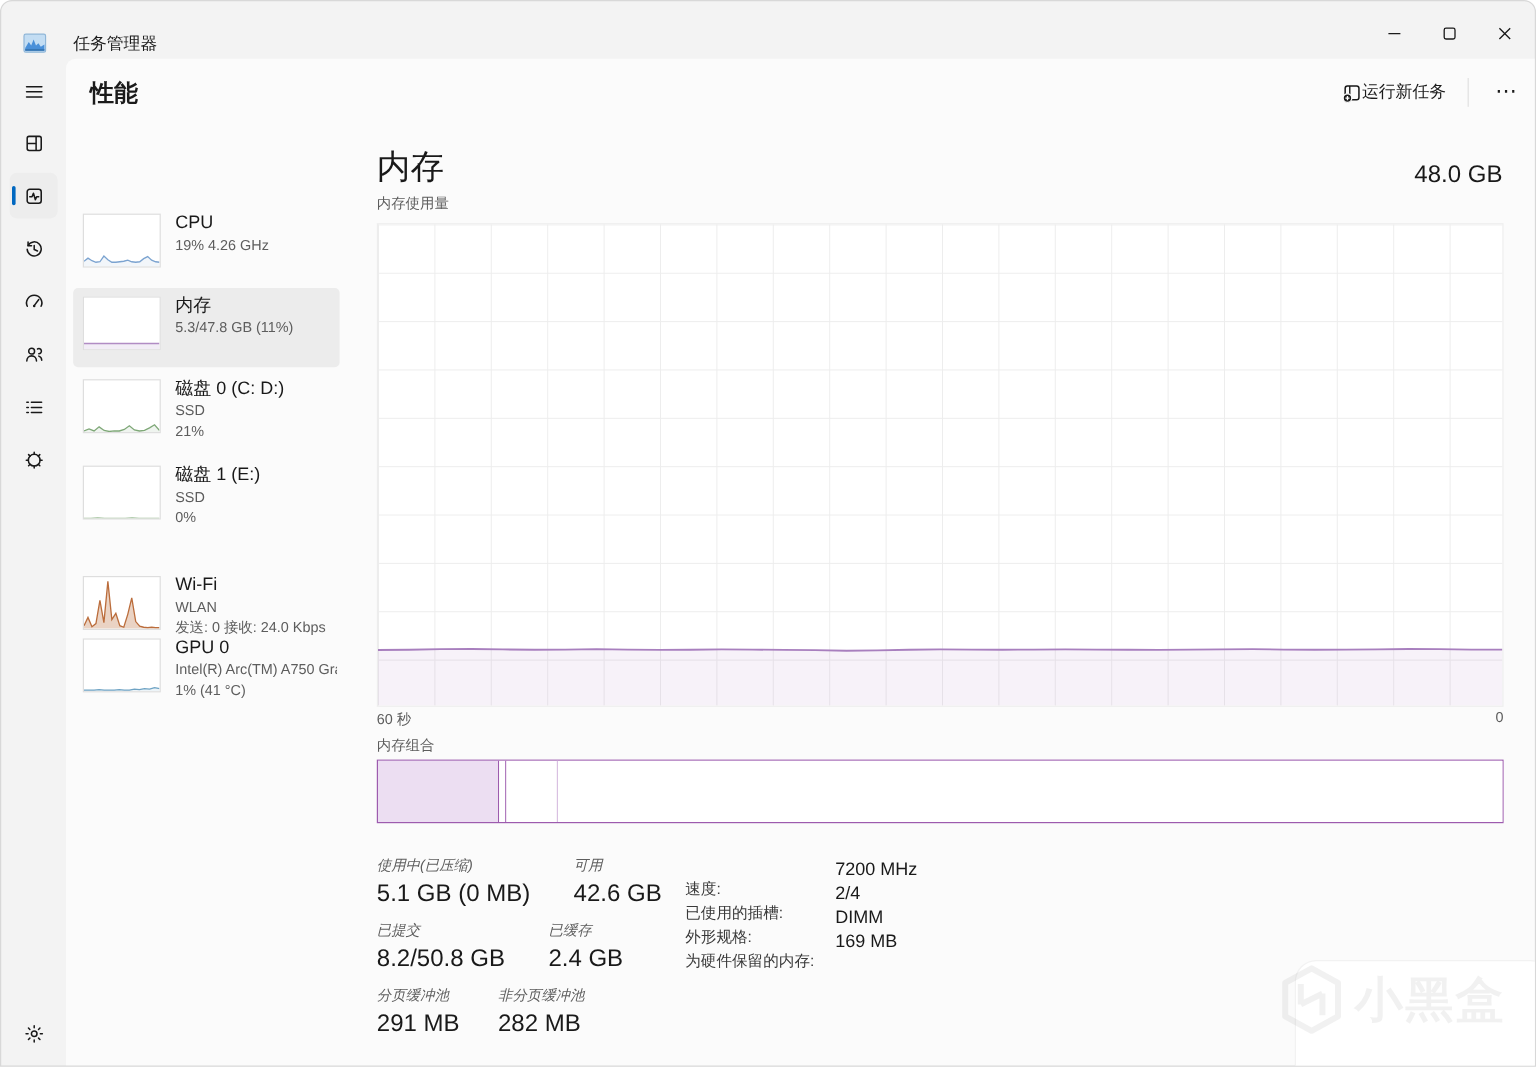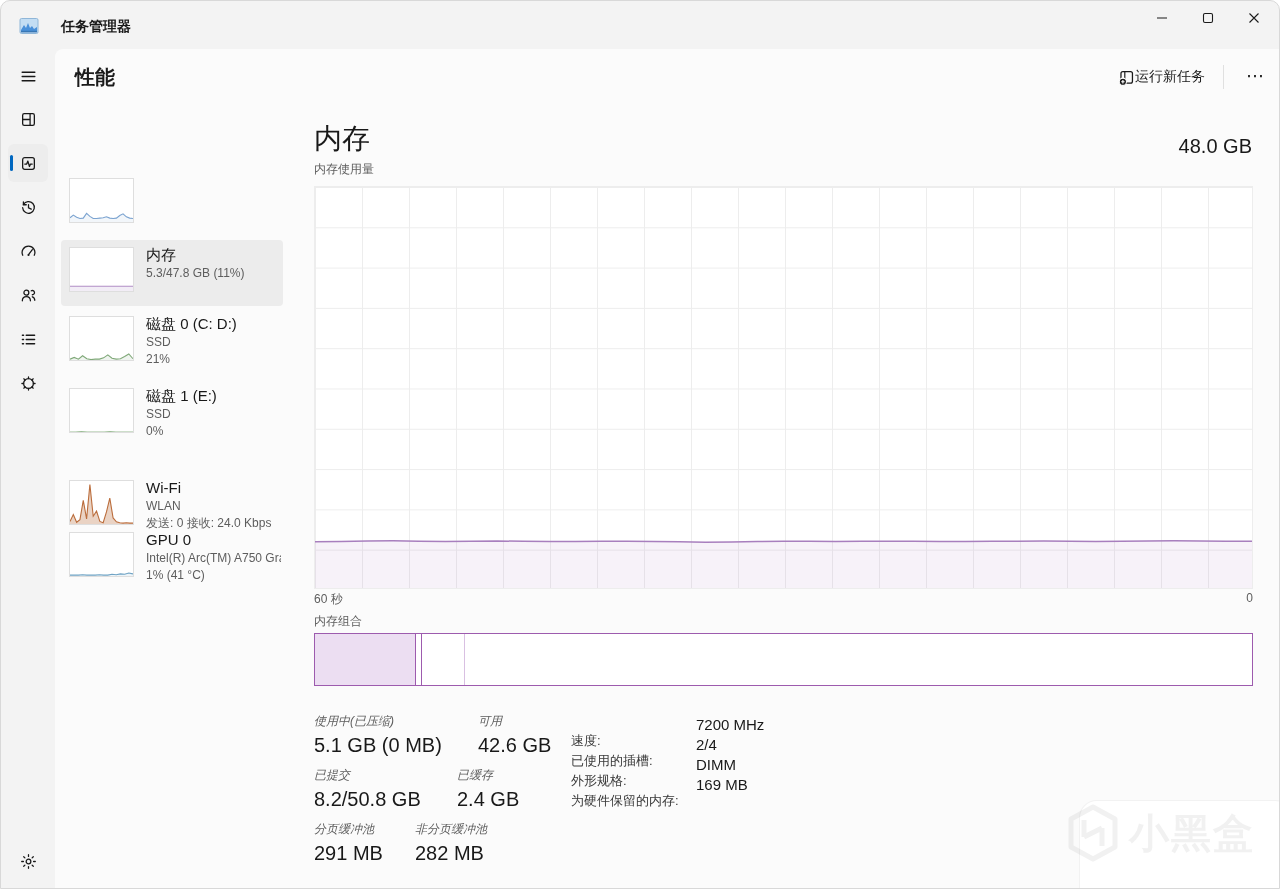--- a/index.html
+++ b/index.html
@@ -2,21 +2,21 @@
 <html><head>
 <meta charset="utf-8">
 <style>
   * { margin:0; padding:0; box-sizing:border-box; }
   html,body { width:1280px; height:889px; overflow:hidden;
     font-family:"Liberation Sans","DejaVu Sans",sans-serif; background:#fff; }
   #window { position:absolute; inset:0; background:#f3f3f3;
     border-radius:10px 10px 0 0; border:1px solid #d8d8d8; overflow:hidden; }
 
   
-  .titlebar { position:absolute; left:0; top:0; width:100%; height:48px;font-weight:bold; }
+  .titlebar { position:absolute; left:0; top:10px; width:100%; height:48px; }
   .app-icon { position:absolute; left:18px; top:15px; width:20px; height:20px; }
   .app-title { position:absolute; left:60px; top:17px; font-size:14px; color:#1b1b1b; }
   .win-controls { position:absolute; right:2px; top:0; display:flex; }
   .win-btn { width:46px; height:34px; display:flex; align-items:center; justify-content:center; }
 
   
   .rail { position:absolute; left:0; top:48px; width:54px; bottom:0; }
   .rail-btn { position:absolute; left:7px; width:40px; height:38px;
     display:flex; align-items:center; justify-content:center; border-radius:6px; }
   .rail-btn.selected { background:#ededed; }
@@ -215,20 +215,25 @@
 
     <div class="device-list">
 
       <div class="device-item" style="top:64px">
         <div class="thumb">
             <svg viewBox="0 0 100 100" preserveAspectRatio="none" style="width: 100%; height: 100%;">
               <polygon points="0.00,90.00 5.26,84.00 10.53,89.00 15.79,92.00 21.05,91.00 26.32,80.00 31.58,87.00 36.84,92.00 42.11,92.00 47.37,91.00 52.63,90.00 57.89,88.00 63.16,91.00 68.42,92.00 73.68,91.00 78.95,85.00 84.21,81.00 89.47,88.00 94.74,91.00 100.00,92.00 100,100 0,100" fill="rgba(123,163,208,0.10)"></polygon>
               <polyline points="0.00,90.00 5.26,84.00 10.53,89.00 15.79,92.00 21.05,91.00 26.32,80.00 31.58,87.00 36.84,92.00 42.11,92.00 47.37,91.00 52.63,90.00 57.89,88.00 63.16,91.00 68.42,92.00 73.68,91.00 78.95,85.00 84.21,81.00 89.47,88.00 94.74,91.00 100.00,92.00" fill="none" stroke="#7ba3d0" stroke-width="1.1" vector-effect="non-scaling-stroke"></polyline>
             </svg>
           </div>
+        <div class="dev-text">
+          <div class="dev-title">CPU</div>
+          <div class="dev-sub">19% 4.26 GHz</div>
+
+        </div>
       </div>
 
       <div class="device-item selected" style="top:133px">
         <div class="thumb">
             <svg viewBox="0 0 100 100" preserveAspectRatio="none" style="width: 100%; height: 100%;">
               <polygon points="0.00,89.00 11.11,89.00 22.22,89.00 33.33,89.00 44.44,89.00 55.56,89.00 66.67,89.00 77.78,89.00 88.89,89.00 100.00,89.00 100,100 0,100" fill="rgba(177,140,196,0.16)"></polygon>
               <polyline points="0.00,89.00 11.11,89.00 22.22,89.00 33.33,89.00 44.44,89.00 55.56,89.00 66.67,89.00 77.78,89.00 88.89,89.00 100.00,89.00" fill="none" stroke="#b18cc4" stroke-width="1.1" vector-effect="non-scaling-stroke"></polyline>
             </svg>
           </div>
         <div class="dev-text">

